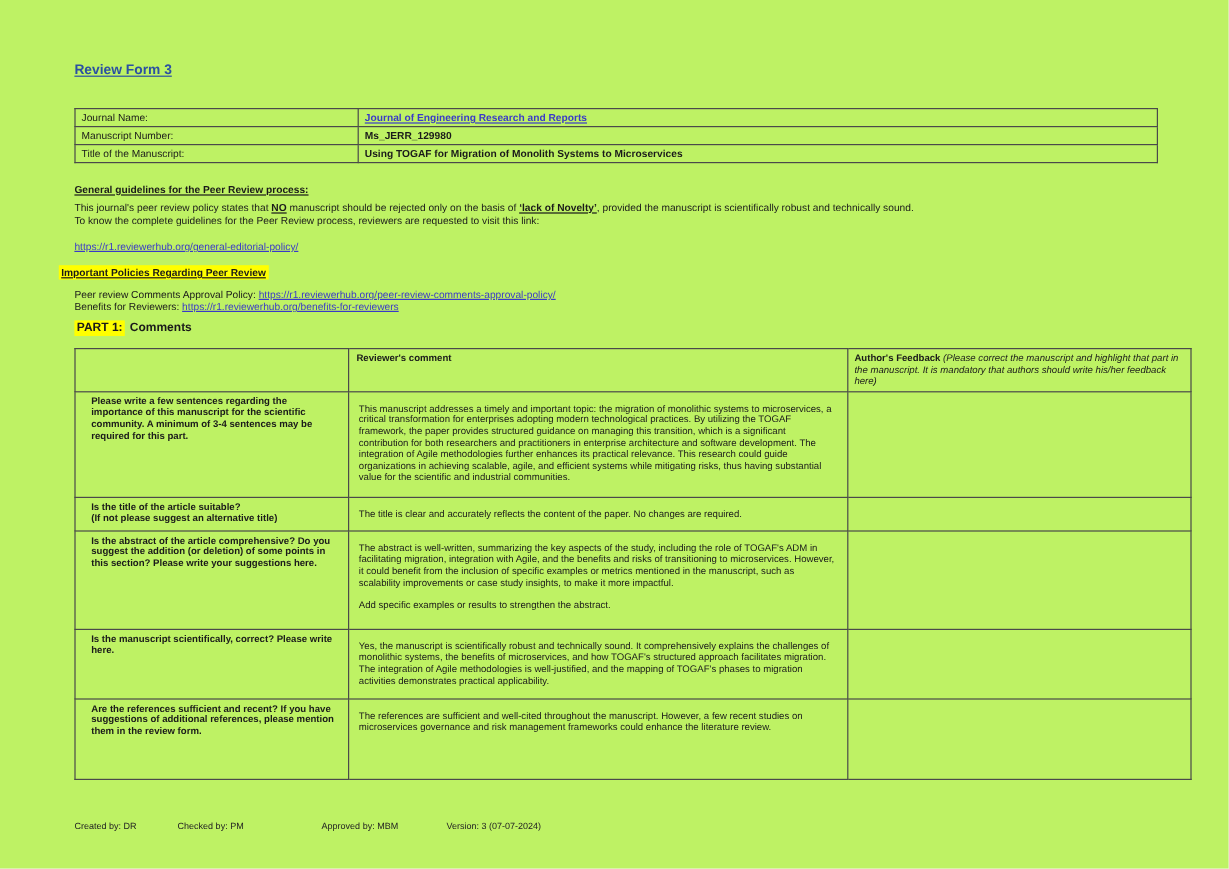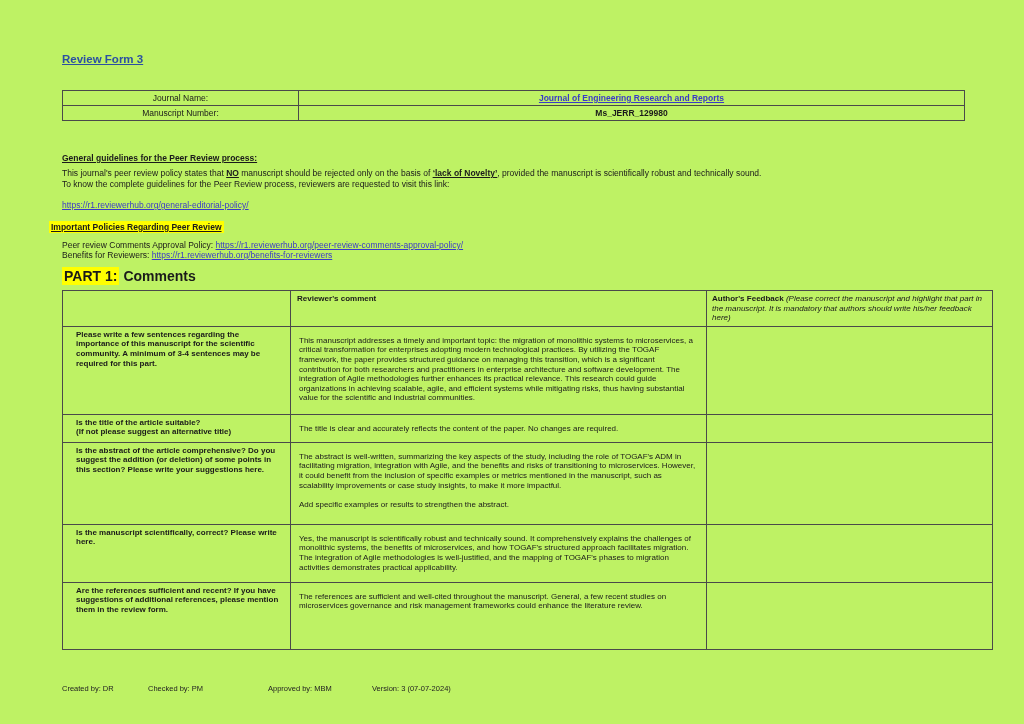--- a/index.html
+++ b/index.html
@@ -21,38 +21,38 @@
   }
   .abs{position:absolute;}
   h1.doc-title{
     margin:0;
     font-size:11.5px;font-weight:bold;
     color:var(--title);
     text-decoration:underline;
   }
   
   table{border-collapse:collapse;table-layout:fixed;}
-  .info-table{width:903px;font-size:8.5px;text-align:center;}
+  .info-table{width:903px;font-size:8.5px;}
   .info-table td{
     border:1px solid var(--line);
     height:12px;
     padding:1px 5px;
     vertical-align:middle;
     overflow:hidden;white-space:nowrap;
   }
   .info-table .lbl{width:225px;font-weight:normal;}
   .info-table .val{font-weight:bold;}
   a{color:var(--link);text-decoration:underline;cursor:pointer;}
   .link-bold{font-weight:bold;}
   .bu{font-weight:bold;text-decoration:underline;}
   .heading-bu{font-size:8.5px;font-weight:bold;text-decoration:underline;}
   .hl{background:var(--highlight);}
   .para{font-size:8.5px;line-height:10.5px;width:903px;}
   .small-line{font-size:8.5px;line-height:10px;}
-  .part1{font-size:14px;font-weight:bold;}
+  .part1{font-size:10px;font-weight:bold;}
   .part1 .rest{margin-left:4px;}
   
   .comments-table{width:903px;font-size:8px;line-height:9.6px;}
   .comments-table td{
     border:1px solid var(--line);
     vertical-align:top;
     overflow:hidden;
   }
   .col-q{width:225px;}
   .col-c{width:403px;}
@@ -75,20 +75,24 @@
 
   <table class="info-table abs" style="left:62px;top:90px;">
     <tbody>
         <tr>
       <td class="lbl">Journal Name:</td>
       <td class="val"><a class="link-bold">Journal of Engineering Research and Reports</a></td>
     </tr>
     <tr>
       <td class="lbl">Manuscript Number:</td>
       <td class="val">Ms_JERR_129980</td>
+    </tr>
+    <tr>
+      <td class="lbl">Title of the Manuscript:</td>
+      <td class="val">Using TOGAF for Migration of Monolith Systems to Microservices</td>
     </tr>
   </tbody>
     </table>
 
   <div class="heading-bu abs" style="left:62px;top:153px;">General guidelines for the Peer Review process:</div>
 
   <div class="para abs" style="left:62px;top:168px;">
     <span>This journal's peer review policy states that </span><span class="bu">NO</span><span> manuscript should be rejected only on the basis of </span><span class="bu">‘lack of Novelty’</span><span>, provided the manuscript is scientifically robust and technically sound.</span>
     <br>
     <span>To know the complete guidelines for the Peer Review process, reviewers are requested to visit this link:</span>
@@ -141,21 +145,21 @@
     </tr>
 
     <tr style="height:58px;">
       <td class="col-q q-cell">Is the manuscript scientifically, correct? Please write here.</td>
       <td class="col-c c-cell">Yes, the manuscript is scientifically robust and technically sound. It comprehensively explains the challenges of monolithic systems, the benefits of microservices, and how TOGAF's structured approach facilitates migration. The integration of Agile methodologies is well-justified, and the mapping of TOGAF's phases to migration activities demonstrates practical applicability.</td>
       <td class="col-f f-cell"></td>
     </tr>
 
     <tr style="height:67px;">
       <td class="col-q q-cell">Are the references sufficient and recent? If you have suggestions of additional references, please mention them in the review form.</td>
-      <td class="col-c c-cell">The references are sufficient and well-cited throughout the manuscript. General, a few recent studies on microservices governance and risk management frameworks could enhance the literature review.</td>
+      <td class="col-c c-cell">The references are sufficient and well-cited throughout the manuscript. However, a few recent studies on microservices governance and risk management frameworks could enhance the literature review.</td>
       <td class="col-f f-cell"></td>
     </tr>
   </tbody>
     </table>
 
   <span class="footer-item abs" style="left:62px;top:684px;">Created by: DR</span>
   <span class="footer-item abs" style="left:148px;top:684px;">Checked by: PM</span>
   <span class="footer-item abs" style="left:268px;top:684px;">Approved by: MBM</span>
   <span class="footer-item abs" style="left:372px;top:684px;">Version: 3 (07-07-2024)</span>
 

